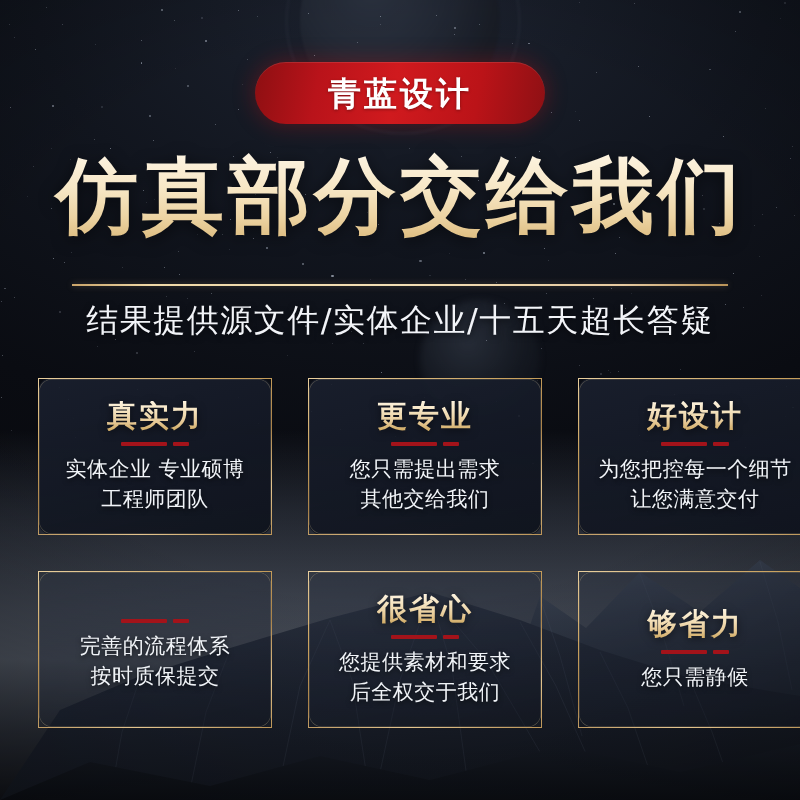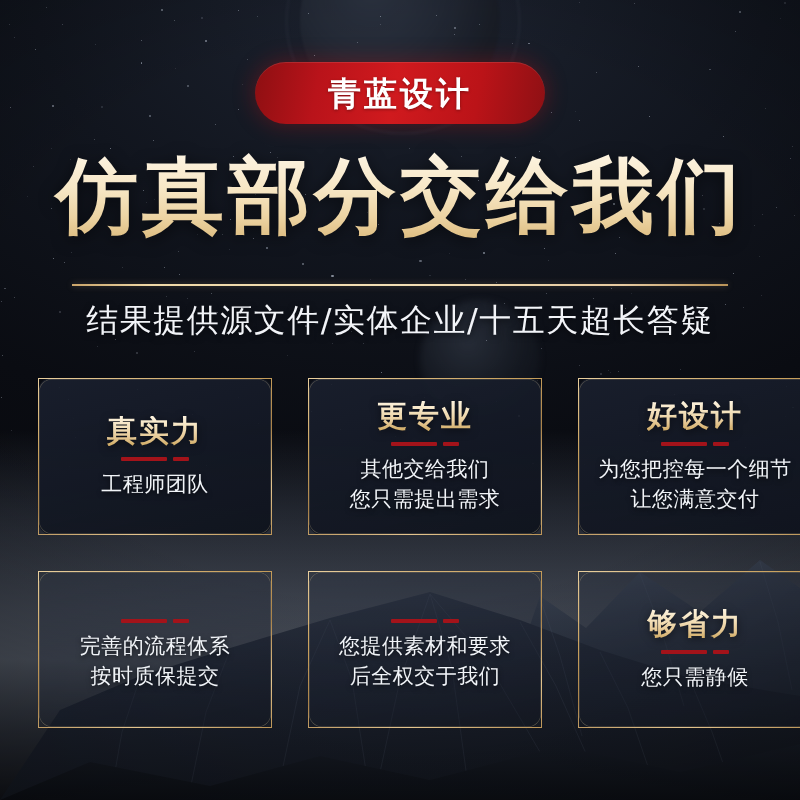--- a/index.html
+++ b/index.html
@@ -509,49 +509,51 @@
 
     <div class="subtitle">结果提供源文件/实体企业/十五天超长答疑</div>
 
     <div class="grid" id="card-grid">
         <div class="card dark">
           <div class="card-title">真实力</div>
           <div class="card-rule">
             <i class="long"></i>
             <i class="short"></i>
           </div>
+          <div class="card-line">实体企业 专业硕博</div>
           <div class="card-line">工程师团队</div>
         </div>
         <div class="card dark">
           <div class="card-title">更专业</div>
           <div class="card-rule">
             <i class="long"></i>
             <i class="short"></i>
           </div>
+          <div class="card-line">您只需提出需求</div>
           <div class="card-line">其他交给我们</div>
-          <div class="card-line">您只需提出需求</div>
         </div>
         <div class="card dark">
           <div class="card-title">好设计</div>
           <div class="card-rule">
             <i class="long"></i>
             <i class="short"></i>
           </div>
           <div class="card-line">为您把控每一个细节</div>
           <div class="card-line">让您满意交付</div>
         </div>
         <div class="card glass">
           <div class="card-rule">
             <i class="long"></i>
             <i class="short"></i>
           </div>
           <div class="card-line">完善的流程体系</div>
           <div class="card-line">按时质保提交</div>
         </div>
         <div class="card glass">
+          <div class="card-title">很省心</div>
           <div class="card-rule">
             <i class="long"></i>
             <i class="short"></i>
           </div>
           <div class="card-line">您提供素材和要求</div>
           <div class="card-line">后全权交于我们</div>
         </div>
         <div class="card glass">
           <div class="card-title">够省力</div>
           <div class="card-rule">

